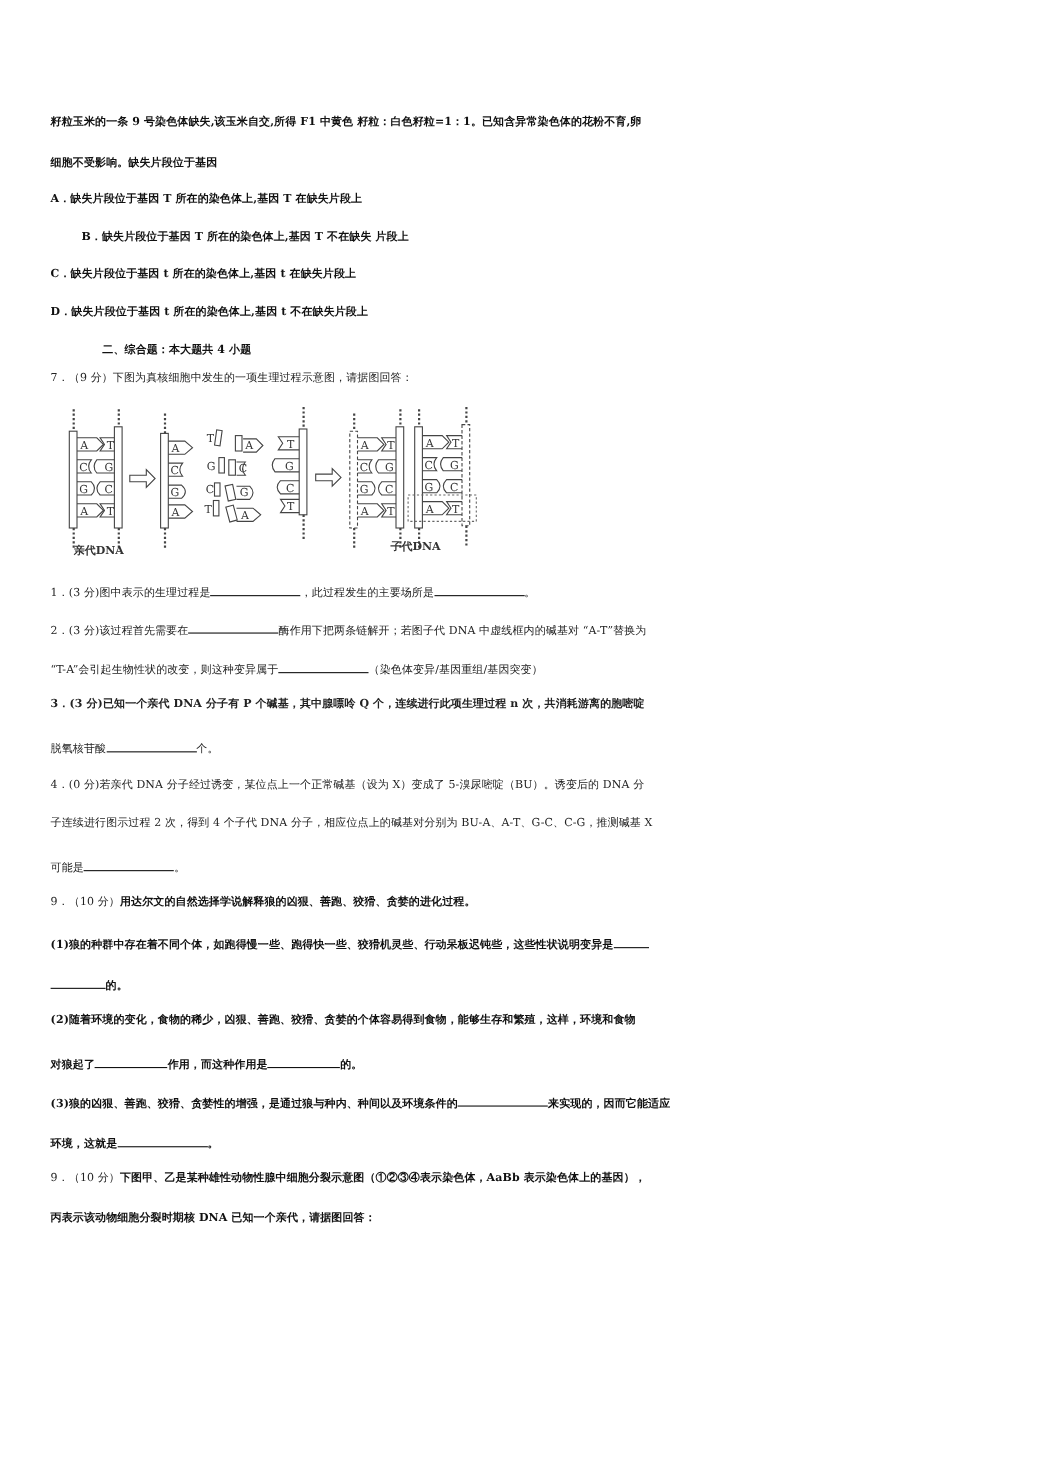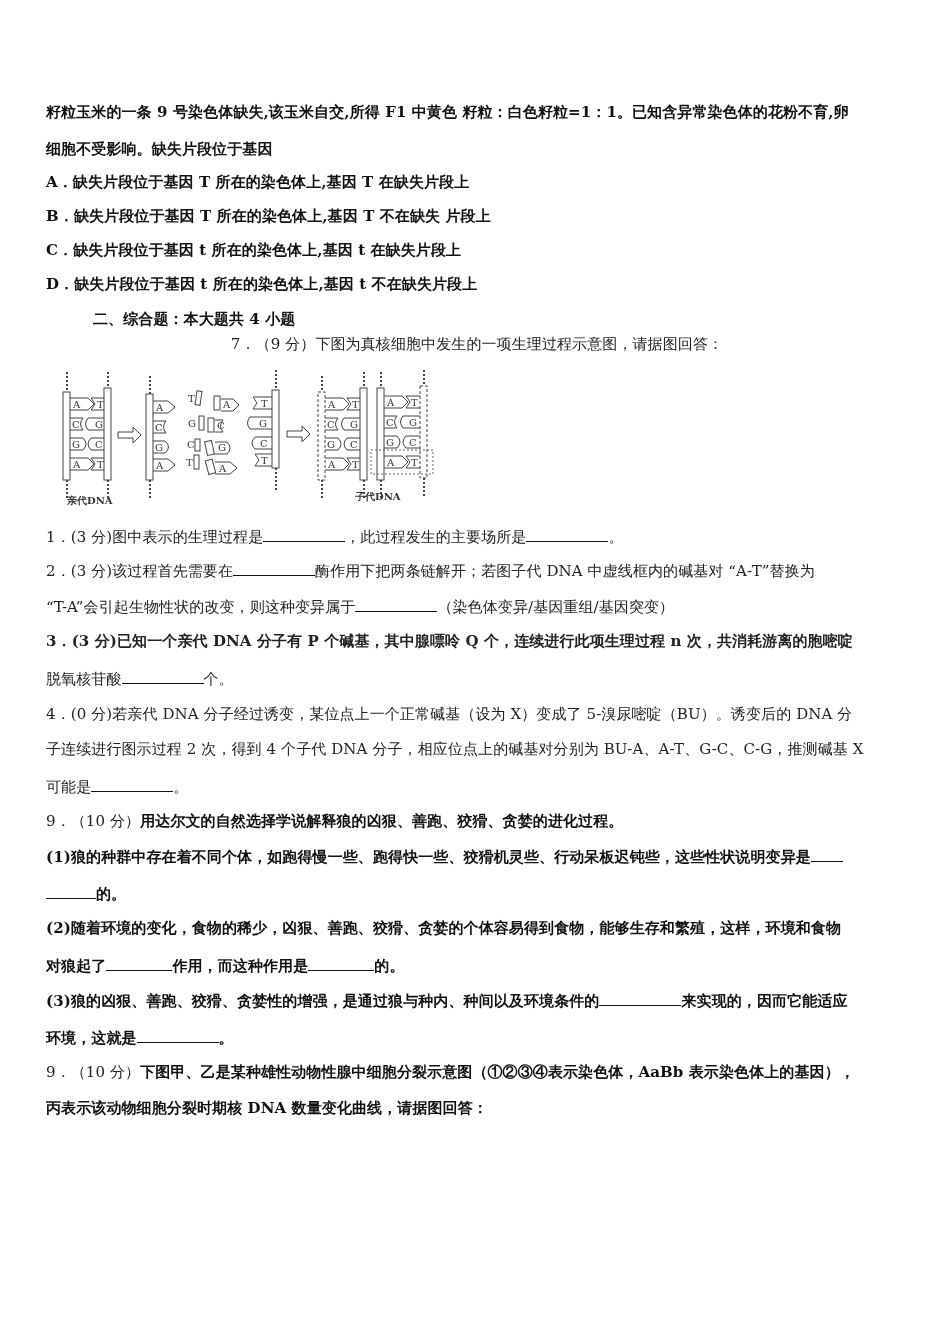--- a/index.html
+++ b/index.html
@@ -4,21 +4,21 @@
 <style>
   html, body { margin: 0; padding: 0; background: #ffffff; }
   body {
     width: 950px; height: 1344px; position: relative; overflow: hidden;
     font-family: "DejaVu Serif", "Liberation Serif", serif;
     color: #111111;
   }
   .page { position: absolute; left: 0; top: 0; width: 950px; height: 1344px; }
   .line {
     position: absolute; left: 46px; width: 862px;
-    font-size: 15px; line-height: 20px; white-space: nowrap;
+    font-size: 10px; line-height: 20px; white-space: nowrap;
     letter-spacing: 0.1px;
   }
   .bold { font-weight: bold; }
   .light { font-weight: normal; color: #222; }
   .blank { display: inline-block; border-bottom: 1px solid #111; height: 15px; vertical-align: baseline; }
   .figure { position: absolute; left: 55px; top: 368px; width: 390px; height: 142px; }
   .figure svg { width: 390px; height: 142px; display: block; }
   .fig-text { font-family: "DejaVu Serif", serif; font-size: 10px; fill: #333; }
   .fig-label { font-family: "DejaVu Serif", serif; font-size: 10px; font-weight: bold; fill: #333; }
 </style>
@@ -26,33 +26,33 @@
 <body>
 
 <div class="page">
 
   <div class="line bold" style="top:102px;">籽粒玉米的一条 9 号染色体缺失,该玉米自交,所得 F1 中黄色 籽粒：白色籽粒=1：1。已知含异常染色体的花粉不育,卵</div>
   <div class="line bold" style="top:139px;">细胞不受影响。缺失片段位于基因</div>
 
   <div class="line bold" style="top:172px;">
     <span>A．</span><span>缺失片段位于基因 T 所在的染色体上,基因 T 在缺失片段上</span>
   </div>
-  <div class="line bold" style="top:206px;">
+  <div class="line bold" style="top:206px;margin-left:28px;">
     <span>B．</span><span>缺失片段位于基因 T 所在的染色体上,基因 T 不在缺失 片段上</span>
   </div>
   <div class="line bold" style="top:274px;">
     <span>D．</span><span>缺失片段位于基因 t 所在的染色体上,基因 t 不在缺失片段上</span>
   </div>
   <div class="line bold" style="top:240px;">
     <span>C．</span><span>缺失片段位于基因 t 所在的染色体上,基因 t 在缺失片段上</span>
   </div>
 
   <div class="line bold" style="top:309px;margin-left:47px;">二、综合题：本大题共 4 小题</div>
 
-  <div class="line light" style="top:334px;text-align:center;">7．（9 分）下图为真核细胞中发生的一项生理过程示意图，请据图回答：</div>
+  <div class="line light" style="top:334px;">7．（9 分）下图为真核细胞中发生的一项生理过程示意图，请据图回答：</div>
 
   <div class="figure">
     <svg viewBox="0 0 390 142" xmlns="http://www.w3.org/2000/svg">
       <g stroke="#444" stroke-width="1" fill="none">
 
         <line x1="12" y1="4" x2="12" y2="24" stroke-dasharray="2,2" stroke-width="2"></line>
         <line x1="12" y1="112" x2="12" y2="130" stroke-dasharray="2,2" stroke-width="2"></line>
         <rect x="8" y="24" width="7" height="88"></rect>
         <line x1="53" y1="4" x2="53" y2="20" stroke-dasharray="2,2" stroke-width="2"></line>
         <line x1="53" y1="112" x2="53" y2="130" stroke-dasharray="2,2" stroke-width="2"></line>
@@ -220,15 +220,15 @@
   <div class="line bold" style="top:990px;">
     <span>(3)狼的凶狠、善跑、狡猾、贪婪性的增强，是通过狼与种内、种间以及环境条件的</span><span class="blank" style="width:82px"></span><span>来实现的，因而它能适应</span>
   </div>
   <div class="line bold" style="top:1027px;">
     <span>环境，这就是</span><span class="blank" style="width:82px"></span><span>。</span>
   </div>
 
   <div class="line" style="top:1062px;">
     <span class="light">9．（10 分）</span><span class="bold">下图甲、乙是某种雄性动物性腺中细胞分裂示意图（①②③④表示染色体，AaBb 表示染色体上的基因），</span>
   </div>
-  <div class="line bold" style="top:1098px;">丙表示该动物细胞分裂时期核 DNA 数量变化曲线，请据图回答：</div>
+  <div class="line bold" style="top:1098px;">丙表示该动物细胞分裂时期核 DNA 已知一个亲代，请据图回答：</div>
 
 </div>
 
 </body></html>

